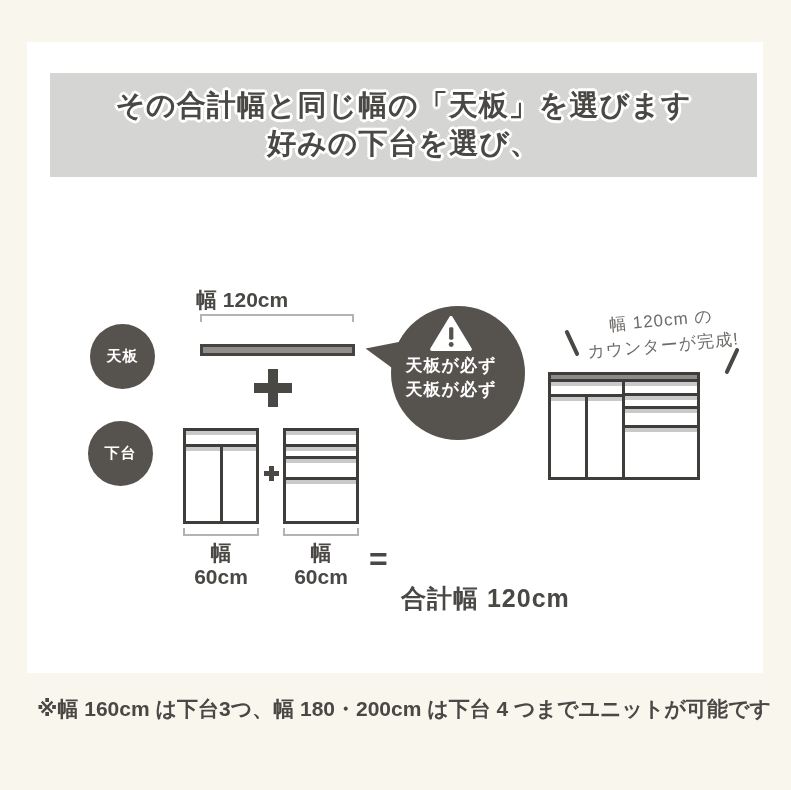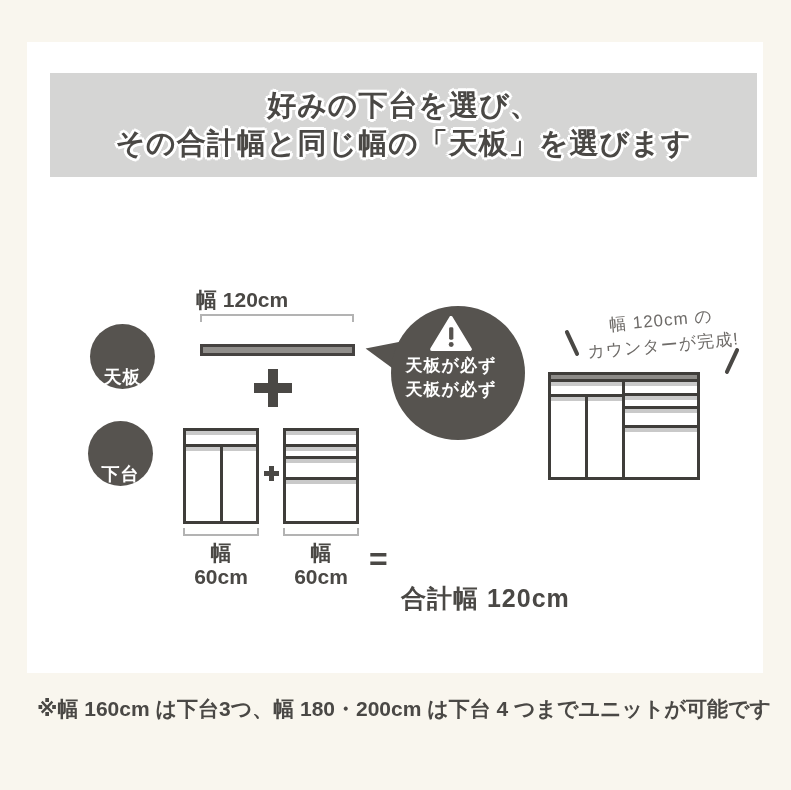--- a/index.html
+++ b/index.html
@@ -20,22 +20,22 @@
   }
   .banner-line {
     font-size:29px; font-weight:bold; line-height:38px; letter-spacing:1px; color:#4a4845;
     text-shadow:-3px 0 0 #fff,3px 0 0 #fff,0 -3px 0 #fff,0 3px 0 #fff,
                 -2px -2px 0 #fff,2px -2px 0 #fff,-2px 2px 0 #fff,2px 2px 0 #fff;
   }
 
   
   .badge {
     position:absolute; width:65px; height:65px; border-radius:50%;
-    background:#56534f; color:#fff; display:flex; align-items:flex-end; justify-content:center;
-    font-size:18px; font-weight:bold; letter-spacing:1px;
+    background:#56534f; color:#fff; display:flex; align-items:center; justify-content:center;
+    font-size:15px; font-weight:bold; letter-spacing:1px;
   }
   .badge-tenban { left:63px; top:282px; }
   .badge-shitadai { left:61px; top:379px; }
 
   
   .width-label-top { position:absolute; left:169px; top:244px; width:162px; text-align:left;
     font-size:21px; font-weight:bold; }
   .bracket { position:absolute; height:8px; }
   .bracket-top { left:173px; top:272px; width:154px;
     border-top:2px solid #b3b3b3; border-left:2px solid #b3b3b3; border-right:2px solid #b3b3b3; }
@@ -106,22 +106,22 @@
 
   
   .footnotes { position:absolute; left:37px; top:694px; font-size:21px; font-weight:bold; line-height:30px; color:#4a4845; }
 </style>
 </head>
 <body>
 
 <div class="panel">
 
   <div class="banner">
+    <div class="banner-line">その合計幅と同じ幅の「天板」を選びます</div>
     <div class="banner-line">好みの下台を選び、</div>
-    <div class="banner-line">その合計幅と同じ幅の「天板」を選びます</div>
   </div>
 
   <div class="badge badge-tenban">
     <span>天板</span>
   </div>
   <div class="width-label-top">幅 120cm</div>
   <div class="bracket bracket-top"></div>
   <div class="tenban-bar"></div>
   <div class="plus-big"></div>
 

